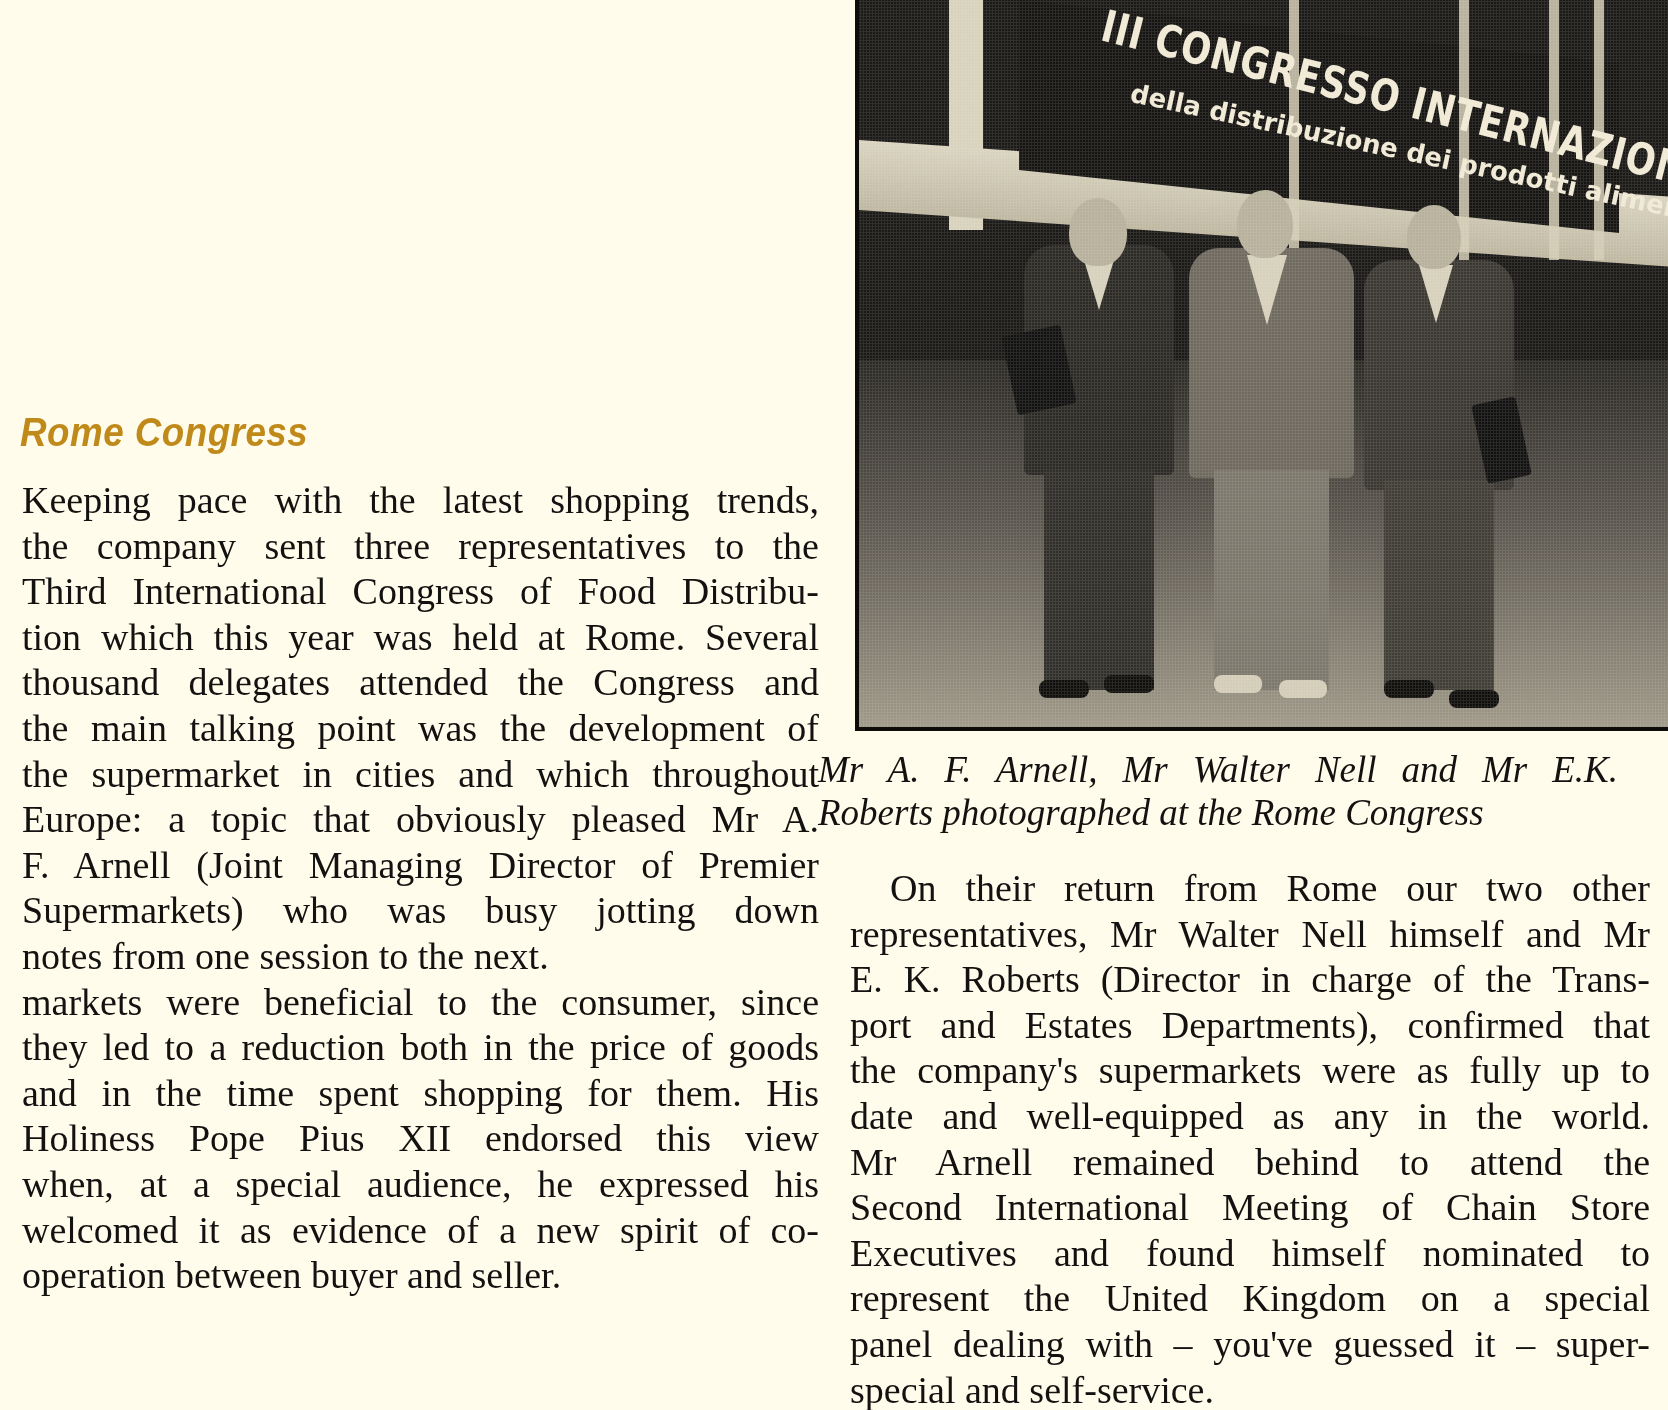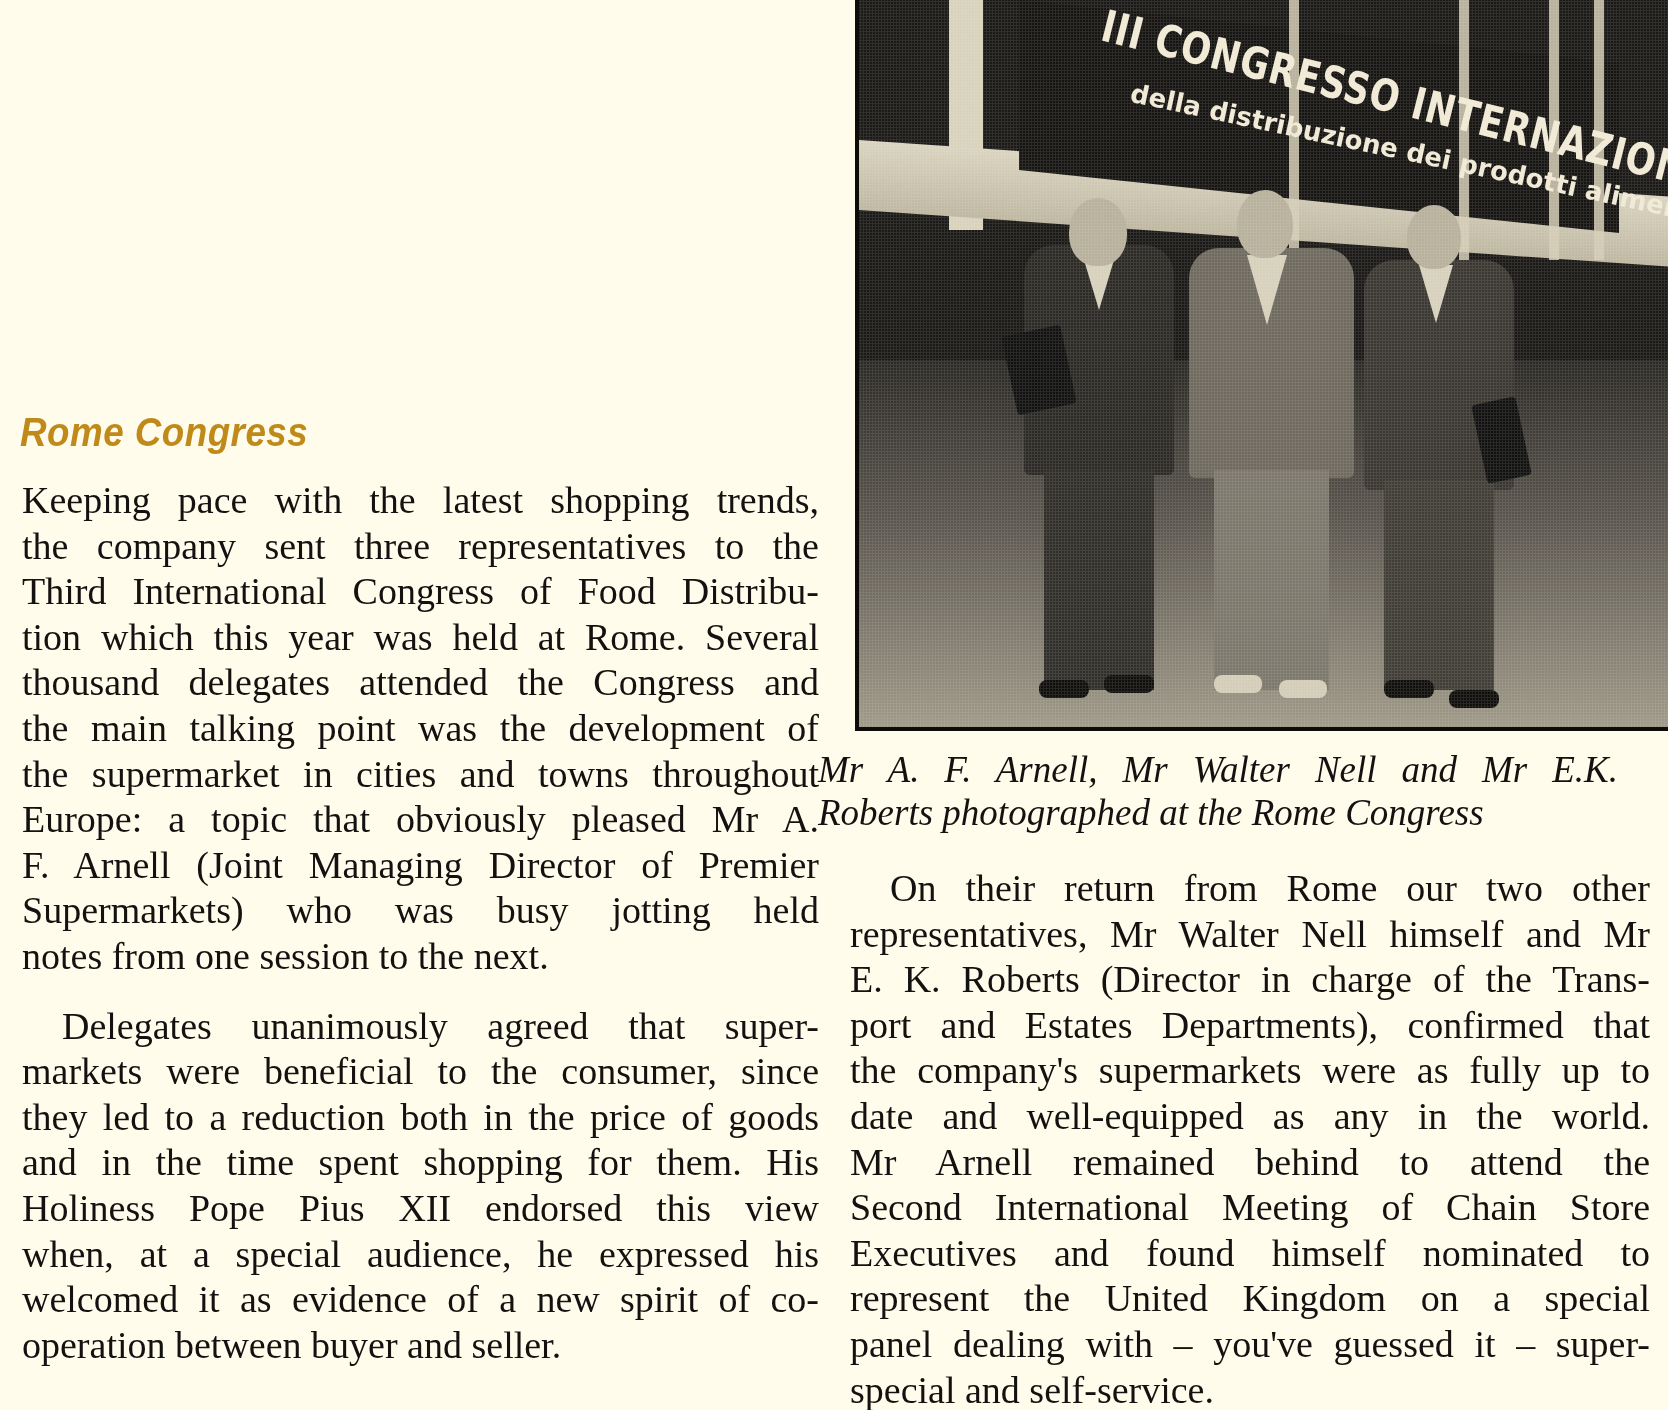--- a/index.html
+++ b/index.html
@@ -83,26 +83,25 @@
 
 <div class="heading">Rome Congress</div>
 
 <div class="col left-col">
   <span class="line">Keeping pace with the latest shopping trends,</span>
   <span class="line">the company sent three representatives to the</span>
   <span class="line">Third International Congress of Food Distribu-</span>
   <span class="line">tion which this year was held at Rome. Several</span>
   <span class="line">thousand delegates attended the Congress and</span>
   <span class="line">the main talking point was the development of</span>
-  <span class="line">the supermarket in cities and towns throughout</span>
+  <span class="line">the supermarket in cities and which throughout</span>
   <span class="line">Europe: a topic that obviously pleased Mr A.</span>
   <span class="line">F. Arnell (Joint Managing Director of Premier</span>
-  <span class="line">Supermarkets) who was busy jotting held</span>
+  <span class="line">Supermarkets) who was busy jotting down</span>
   <span class="line last">notes from one session to the next.</span>
-  <span class="line indent">Delegates unanimously agreed that super-</span>
   <span class="line">markets were beneficial to the consumer, since</span>
   <span class="line">they led to a reduction both in the price of goods</span>
   <span class="line">and in the time spent shopping for them. His</span>
   <span class="line">Holiness Pope Pius XII endorsed this view</span>
   <span class="line">when, at a special audience, he expressed his</span>
   <span class="line">welcomed it as evidence of a new spirit of co-</span>
   <span class="line last">operation between buyer and seller.</span>
 </div>
 
 <div class="photo">

